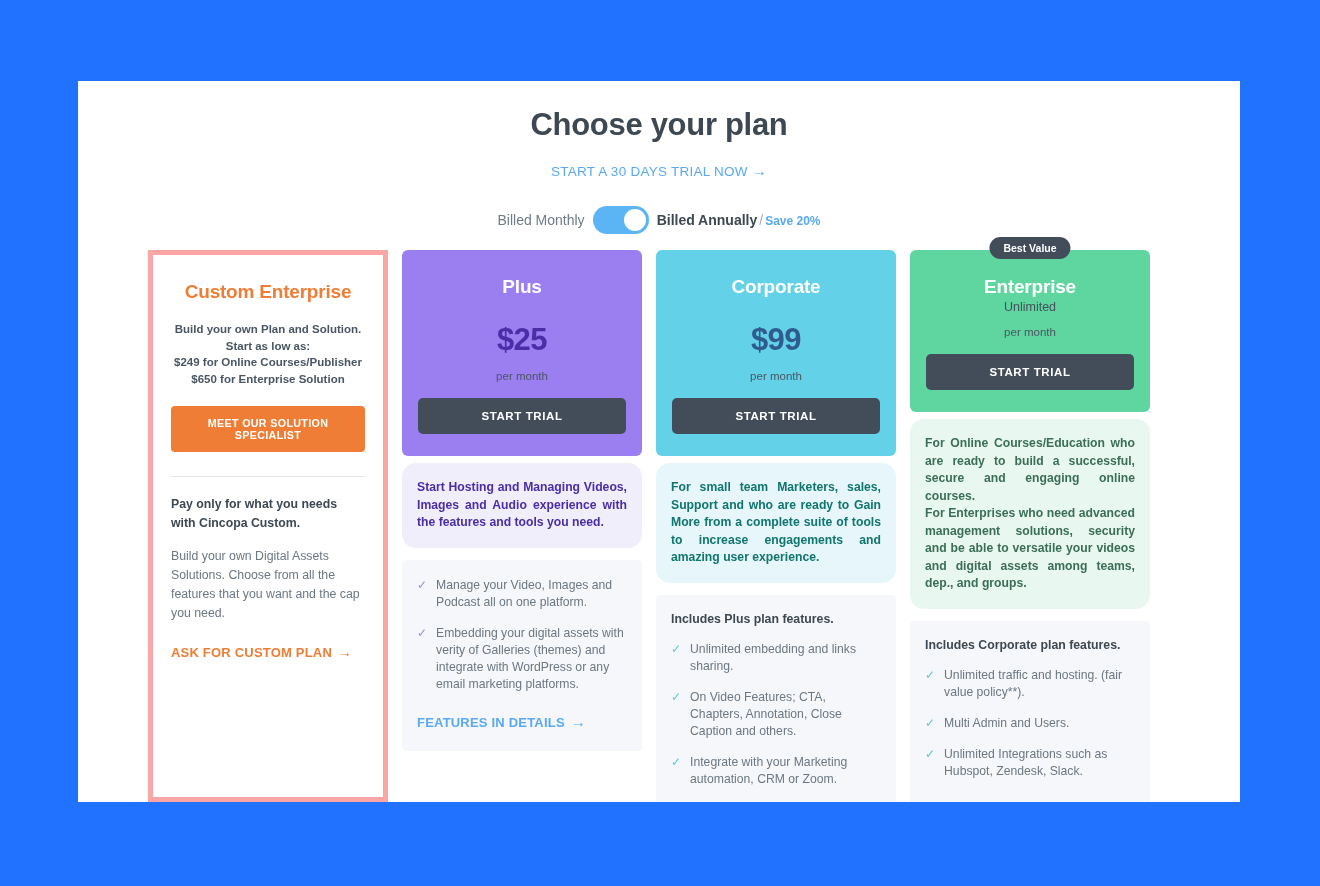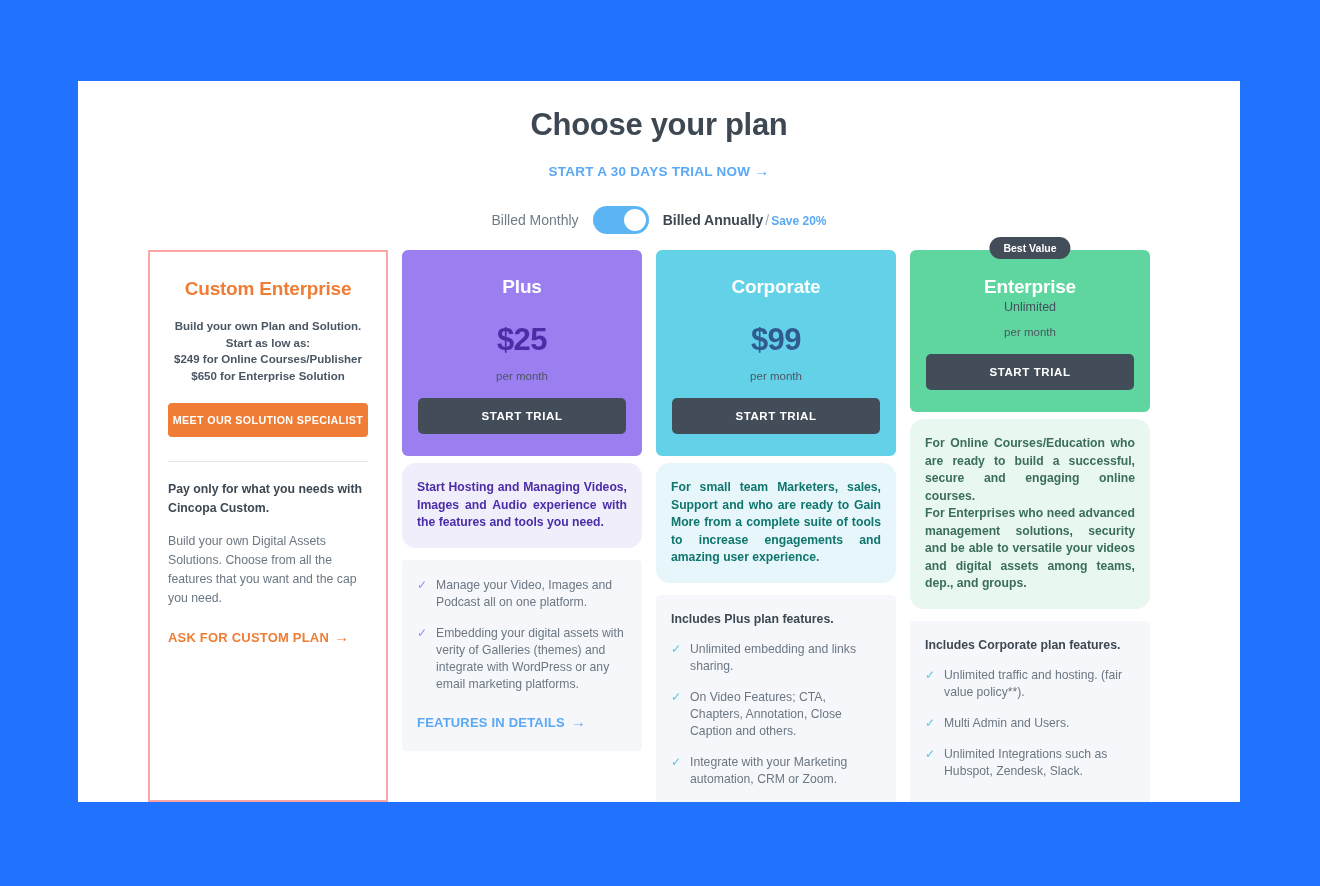--- a/index.html
+++ b/index.html
@@ -43,34 +43,34 @@
     color: #3d4852;
     letter-spacing: -0.3px;
     margin-top: 26px;
   }
 
   .trial-link {
     display: block;
     text-align: center;
     margin-top: 19px;
     font-size: 13.5px;
-    font-weight: bold;
+    font-weight: normal;
     color: #5aa9f5;
     letter-spacing: 0.25px;
     text-decoration: none;
     cursor: pointer;
   }
   .trial-link .arrow { font-size: 15px; margin-left: 4px; }
 
   
   .billing-row {
     display: flex;
     align-items: center;
     justify-content: center;
-    gap: 14px;
+    gap: 8px;
     margin-top: 27px;
     font-size: 14px;
   }
   .billing-monthly { color: #6f7c87; }
   .toggle {
     width: 56px; height: 28px;
     border-radius: 14px;
     background: #5bb5f5;
     position: relative;
     cursor: pointer;
@@ -93,21 +93,21 @@
     left: 70px;
     top: 169px;
     width: 1030px;
     display: flex;
     gap: 14px;
   }
   .plan-col { width: 240px; position: relative; }
 
   
   .custom-card {
-    border: 2px solid #fca5a5;
+    border: 5px solid #fca5a5;
     background: #fff;
     min-height: 552px;
     padding: 26px 18px 10px;
   }
   .custom-title {
     text-align: center;
     font-size: 19px;
     font-weight: bold;
     color: #ef7d35;
     letter-spacing: -0.2px;

